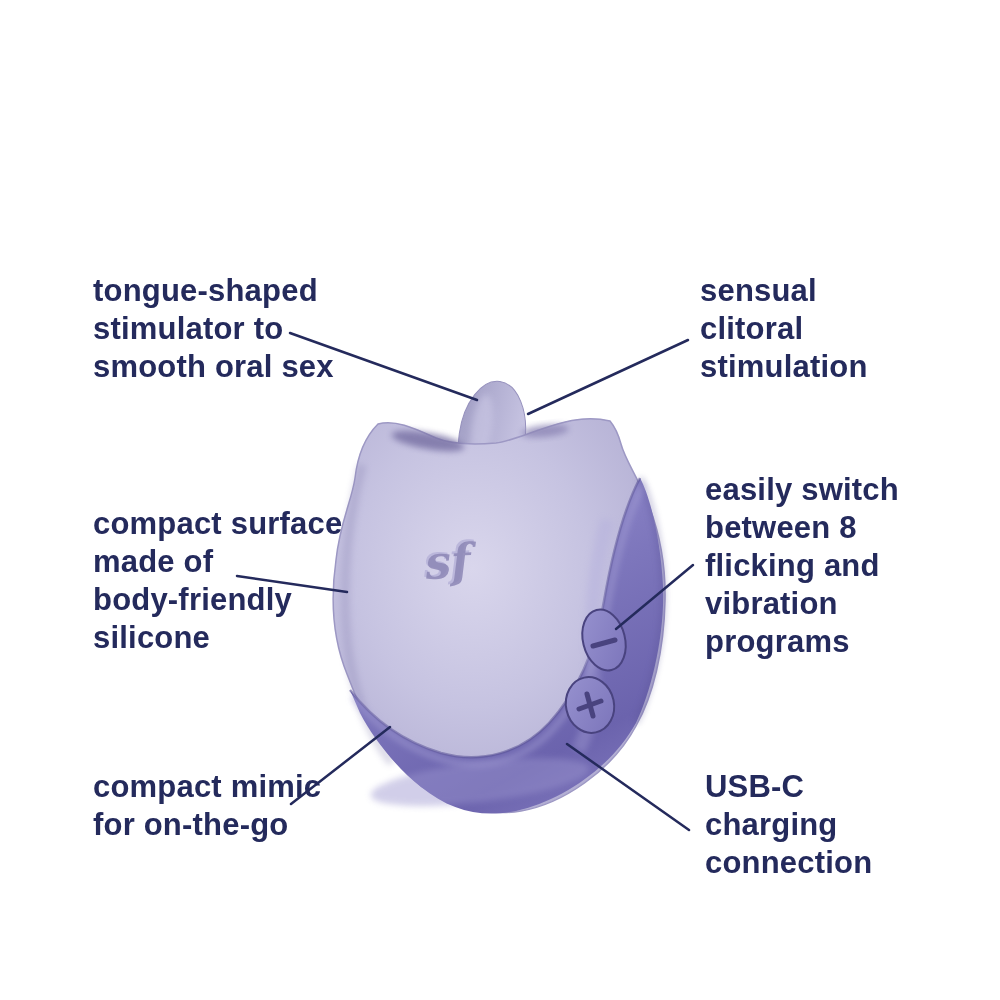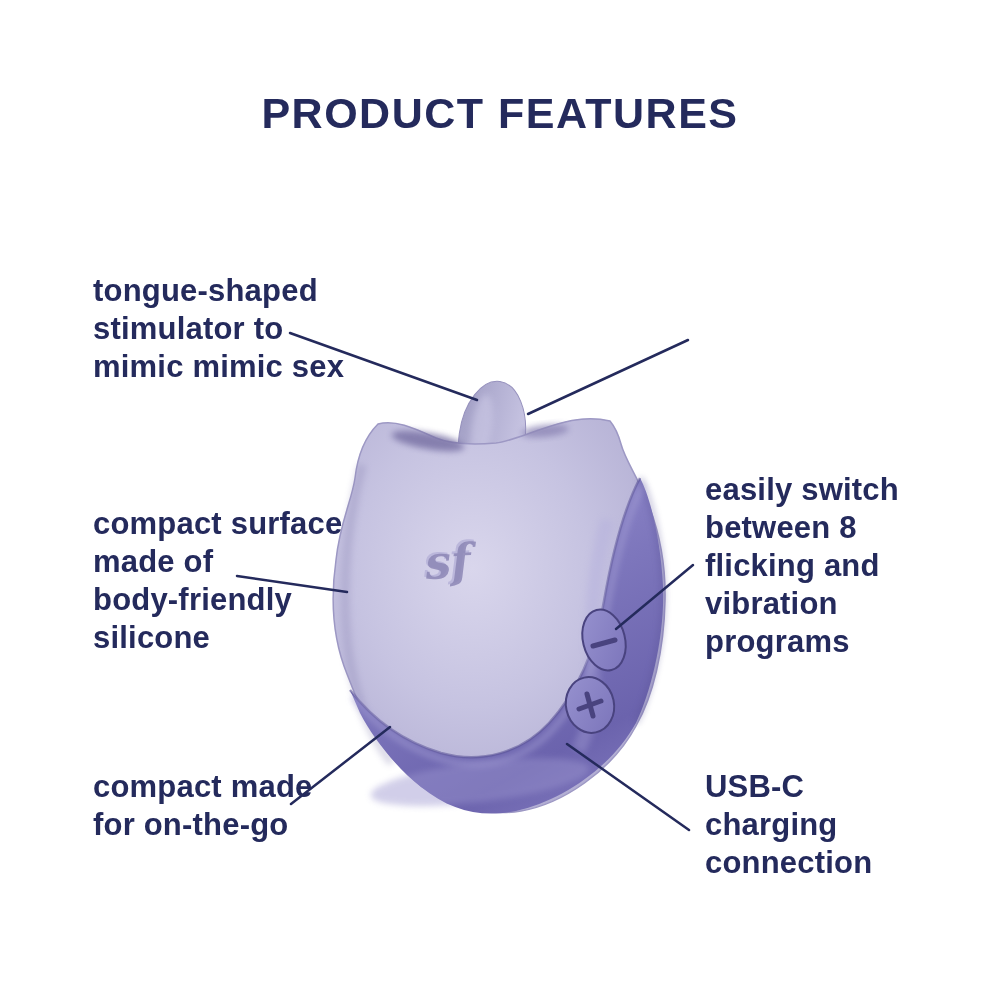--- a/index.html
+++ b/index.html
@@ -41,21 +41,20 @@
   .art{
     position:absolute;left:0;top:0;
     width:1000px;height:1000px;
   }
 </style>
 </head>
 <body style="--text-color: #242a5c;">
 
 <div class="canvas">
 
-  <h1 class="page-title">PRODUCT FEATURES</h1>
 
   <svg class="art" viewBox="0 0 1000 1000" aria-hidden="true">
     <defs>
       <radialGradient id="bodyGrad" cx="42%" cy="38%" r="78%">
         <stop offset="0%" stop-color="#d9d6ec"></stop>
         <stop offset="45%" stop-color="#c6c3e1"></stop>
         <stop offset="80%" stop-color="#b4b0d4"></stop>
         <stop offset="100%" stop-color="#9e99c6"></stop>
       </radialGradient>
       <linearGradient id="tongueGrad" x1="0%" y1="0%" x2="100%" y2="20%">
@@ -151,29 +150,32 @@
         <line x1="688" y1="340" x2="528" y2="414" stroke="#242a5c" stroke-width="2.5" stroke-linecap="round"></line>
         <line x1="237" y1="576" x2="347" y2="592" stroke="#242a5c" stroke-width="2.5" stroke-linecap="round"></line>
         <line x1="693" y1="565" x2="616" y2="629" stroke="#242a5c" stroke-width="2.5" stroke-linecap="round"></line>
         <line x1="291" y1="804" x2="390" y2="727" stroke="#242a5c" stroke-width="2.5" stroke-linecap="round"></line>
         <line x1="567" y1="744" x2="689" y2="830" stroke="#242a5c" stroke-width="2.5" stroke-linecap="round"></line>
       </g>
   </svg>
 
   <div class="feature f-top-left">tongue-shaped
 stimulator to
-mimic mimic sex</div>
+smooth oral sex</div>
+  <div class="feature f-top-right">sensual
+clitoral
+stimulation</div>
   <div class="feature f-mid-left">compact surface
 made of
 body-friendly
 silicone</div>
   <div class="feature f-mid-right">easily switch
 between 8
 flicking and
 vibration
 programs</div>
-  <div class="feature f-bottom-left">compact made
+  <div class="feature f-bottom-left">compact mimic
 for on-the-go</div>
   <div class="feature f-bottom-right">USB-C
 charging
 connection</div>
 
 </div>
 
 </body></html>

